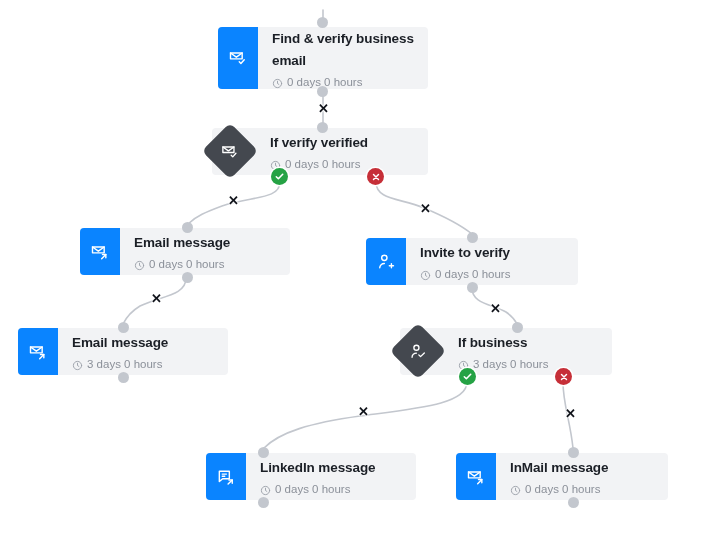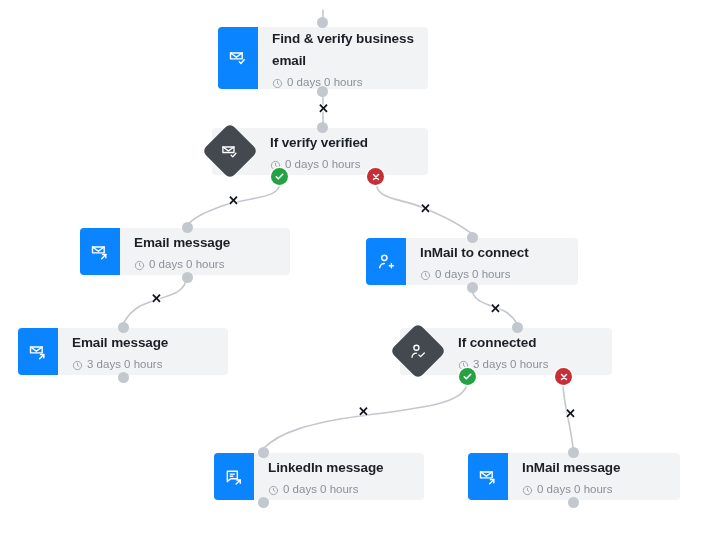--- a/index.html
+++ b/index.html
@@ -191,21 +191,21 @@
     <div class="node-body">
       <div class="icon-box">
         <svg width="20" height="20" viewBox="0 0 24 24" fill="none" stroke="#ffffff" stroke-width="1.7" stroke-linecap="round" stroke-linejoin="round">
           <circle cx="10" cy="7" r="3.2"></circle>
           <path d="M4.5 19c0-3.2 2.5-5.2 5.5-5.2"></path>
           <path d="M16 16.5h5"></path>
             <path d="M18.5 14v5"></path>
         </svg>
       </div>
       <div class="node-text">
-        <div class="node-title">InMail to connect</div>
+        <div class="node-title">Invite to verify</div>
         <div class="node-sub">
           <svg class="clock" viewBox="0 0 24 24" fill="none" stroke="#9aa0a8" stroke-width="2" stroke-linecap="round">
             <circle cx="12" cy="12" r="9"></circle>
               <path d="M12 7v5l3 2"></path>
           </svg>
           <span>0 days 0 hours</span>
         </div>
       </div>
     </div>
   </div>
@@ -229,40 +229,40 @@
           </svg>
           <span>3 days 0 hours</span>
         </div>
       </div>
     </div>
   </div>
 
   <div class="node" style="left:400px;top:328px;width:212px;height:47px;">
     <div class="node-body" style="padding-left:48px;">
       <div class="node-text" style="padding-left:10px;">
-        <div class="node-title">If connected</div>
+        <div class="node-title">If business</div>
         <div class="node-sub">
           <svg class="clock" viewBox="0 0 24 24" fill="none" stroke="#9aa0a8" stroke-width="2" stroke-linecap="round">
             <circle cx="12" cy="12" r="9"></circle>
               <path d="M12 7v5l3 2"></path>
           </svg>
           <span>3 days 0 hours</span>
         </div>
       </div>
     </div>
   </div>
   <div class="diamond" style="left:398px;top:331px;">
     <svg width="19" height="19" viewBox="0 0 24 24" fill="none" stroke="#ffffff" stroke-width="1.7" stroke-linecap="round" stroke-linejoin="round">
       <circle cx="10" cy="7" r="3.2"></circle>
       <path d="M4.5 19c0-3.2 2.5-5.2 5.5-5.2"></path>
       <path d="M13 16l2.2 2.2L20 13.5"></path>
     </svg>
   </div>
 
-  <div class="node" style="left:170px;top:453px;width:210px;height:47px;padding-left:44px;">
+  <div class="node" style="left:162px;top:453px;width:210px;height:47px;padding-left:44px;">
     <div class="node-body">
       <div class="icon-box">
         <svg width="20" height="20" viewBox="0 0 24 24" fill="none" stroke="#ffffff" stroke-width="1.7" stroke-linecap="round" stroke-linejoin="round">
           <path d="M4 5h12v9H8l-4 3.5z"></path>
           <path d="M7.5 8.5h5"></path>
             <path d="M7.5 11h3"></path>
           <path d="M14.5 20.5l5-5"></path>
             <path d="M15.5 15.5h4v4"></path>
         </svg>
       </div>
@@ -272,21 +272,21 @@
           <svg class="clock" viewBox="0 0 24 24" fill="none" stroke="#9aa0a8" stroke-width="2" stroke-linecap="round">
             <circle cx="12" cy="12" r="9"></circle>
               <path d="M12 7v5l3 2"></path>
           </svg>
           <span>0 days 0 hours</span>
         </div>
       </div>
     </div>
   </div>
 
-  <div class="node" style="left:468px;top:453px;width:212px;height:47px;">
+  <div class="node" style="left:456px;top:453px;width:212px;height:47px;">
     <div class="node-body">
       <div class="icon-box">
         <svg width="20" height="20" viewBox="0 0 24 24" fill="none" stroke="#ffffff" stroke-width="1.7" stroke-linecap="round" stroke-linejoin="round">
           <path d="M3 6h14v7H3z"></path>
             <path d="M3 6l7 5 7-5"></path>
           <path d="M14 20l5-5"></path>
             <path d="M15 15h4v4"></path>
         </svg>
       </div>
       <div class="node-text">

